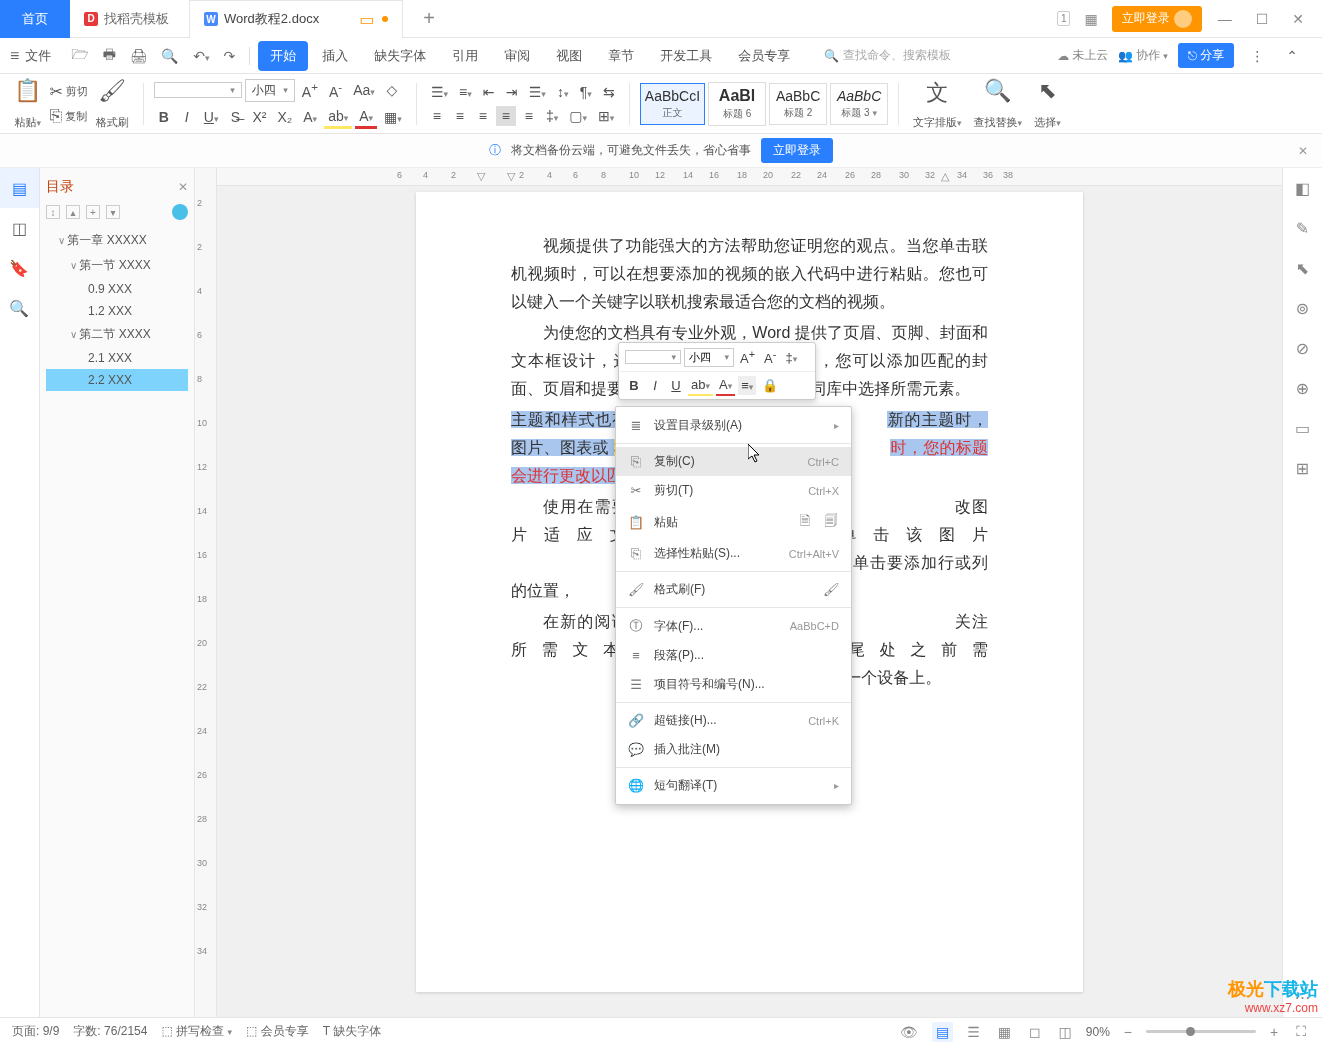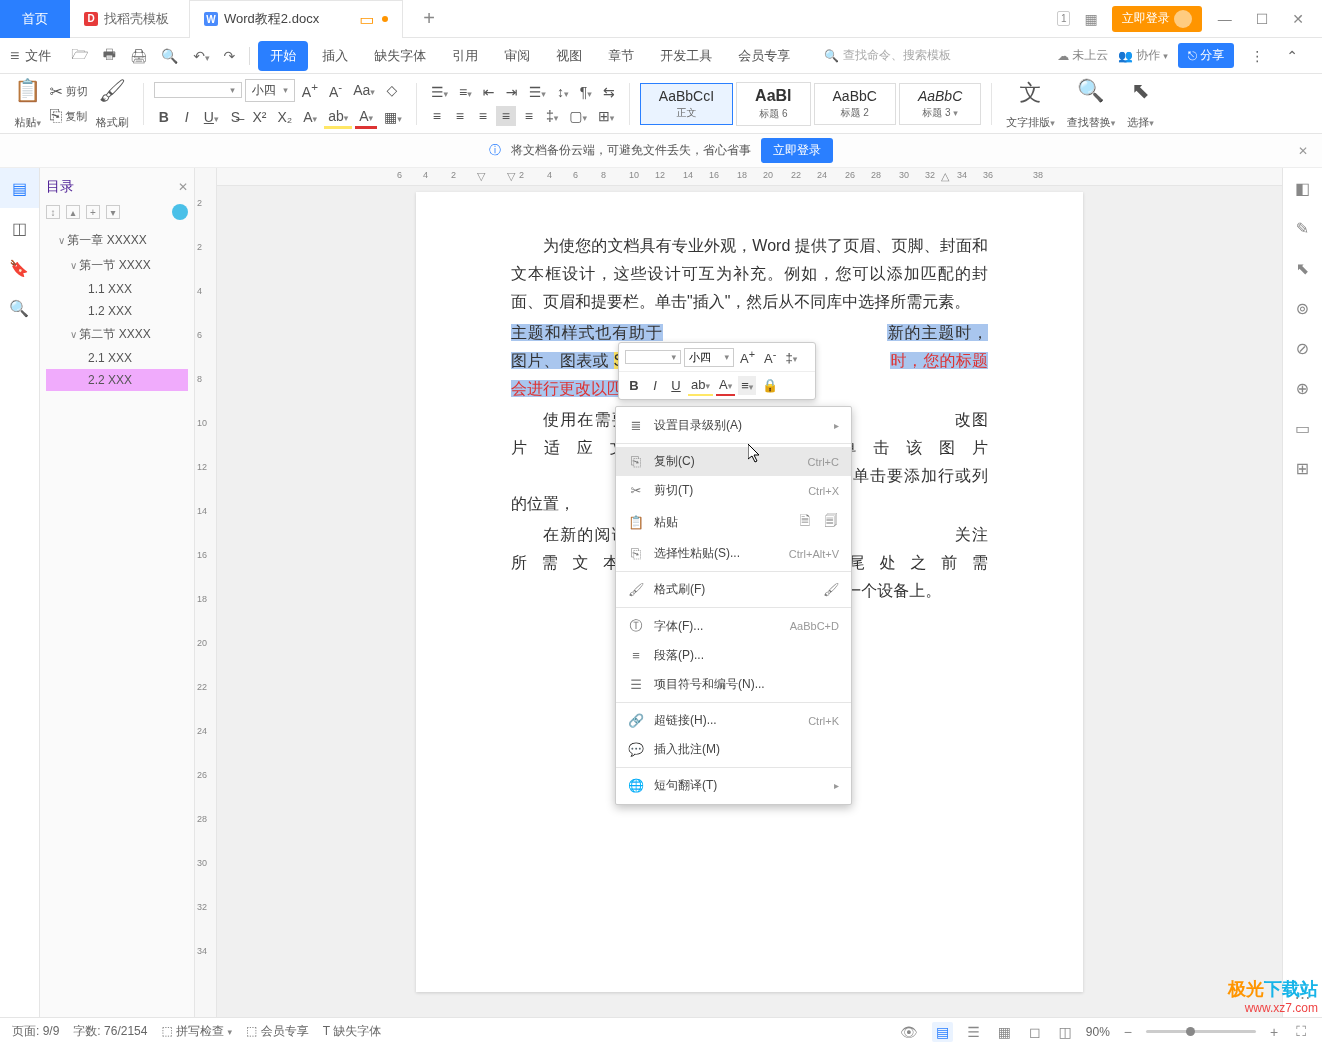--- a/index.html
+++ b/index.html
@@ -34,44 +34,44 @@
 .rgroup{display:flex;flex-direction:column;align-items:center;gap:2px;padding:0 4px}
 .rgroup.tall{height:52px;justify-content:space-between}
 .ricon{color:#555;font-size:16px}
 .ricon-lg{font-size:22px}
 .rtxt{font-size:11px;color:#555}
 .rrow{display:flex;align-items:center;gap:3px}
 .vdiv{width:1px;height:42px;background:#e5e5e5;margin:0 6px}
 .fontsel{border:1px solid #ccc;padding:2px 6px;font-size:12px;width:88px;color:#444;background:#fff;display:flex;align-items:center;justify-content:space-between}
 .sizesel{border:1px solid #ccc;padding:2px 6px;font-size:12px;width:50px;color:#444;background:#fff;display:flex;align-items:center;justify-content:space-between}
 .fmtbtn{color:#555;font-size:14px;padding:2px 4px;min-width:20px;text-align:center}
-.style-preview{border:1px solid #ddd;padding:4px 18px;text-align:center;min-width:58px}
+.style-preview{border:1px solid #ddd;padding:4px 4px;text-align:center;min-width:58px}
 .style-preview.active{border-color:#2a7fff;background:#eaf3ff}
 .sp-txt{font-size:14px;color:#333}
 .sp-lbl{font-size:10px;color:#666;margin-top:2px}
 .notif{height:34px;background:#fdfdfd;display:flex;align-items:center;justify-content:center;gap:10px;font-size:12px;color:#555;border-bottom:1px solid #eee;position:relative}
 .notif-btn{background:#2a7fff;color:#fff;padding:4px 12px;border-radius:3px}
 .notif-close{position:absolute;right:14px;color:#999;cursor:pointer}
 .workspace{display:flex;height:calc(100% - 168px - 28px)}
 .ltools{width:40px;background:#fff;display:flex;flex-direction:column;border-right:1px solid #e5e5e5}
 .ltool{height:40px;display:flex;align-items:center;justify-content:center;color:#666;font-size:16px}
 .ltool.active{background:#eaf3ff;color:#2a7fff}
 .nav-panel{width:155px;background:#fafafa;border-right:1px solid #e5e5e5;padding:10px 6px}
 .nav-head{display:flex;align-items:center;justify-content:space-between;margin-bottom:8px}
-.nav-title{font-size:14px;color:#4c1d95;font-weight:500}
+.nav-title{font-size:14px;color:#c2410c;font-weight:500}
 .nav-close{color:#999}
 .nav-tools{display:flex;gap:6px;margin-bottom:8px;align-items:center;color:#888;font-size:11px}
 .nav-tool{border:1px solid #ccc;width:14px;height:14px;display:flex;align-items:center;justify-content:center;font-size:10px}
 .nav-sync{width:16px;height:16px;border-radius:50%;background:#4ac0e8;margin-left:auto}
 .nav-item{padding:4px 4px;font-size:12px;color:#555;display:flex;align-items:center;cursor:pointer}
 .nav-item .caret{color:#888;margin-right:2px;font-size:10px}
 .nav-item.l1{padding-left:12px}
 .nav-item.l2{padding-left:24px}
 .nav-item.l3{padding-left:42px}
-.nav-item.selected{background:#f0abfc}
+.nav-item.selected{background:#7dd3fc}
 .vruler{width:22px;background:#f7f7f7;border-right:1px solid #e5e5e5;position:relative;font-size:9px;color:#888}
 .vruler .tick{position:absolute;left:2px}
 .doc-area{flex:1;background:#f0f0f0;position:relative;overflow:hidden}
 .hruler{height:18px;background:#f7f7f7;border-bottom:1px solid #e5e5e5;position:relative;font-size:9px;color:#888}
 .hruler .tick{position:absolute;top:2px}
 .hruler .indent{position:absolute;top:2px;color:#888;font-size:11px}
 .page{background:#fff;margin:6px auto;width:667px;min-height:800px;padding:40px 95px;box-shadow:0 1px 3px rgba(0,0,0,.15);font-size:16px;line-height:1.75;color:#333;position:relative}
 .para{text-indent:2em;margin-bottom:3px;text-align:justify}
 .hl{background:#a9c6ee}
 .smart{background:#ffe766}
@@ -308,21 +308,21 @@
       <span class="nav-sync"></span>
     </div>
     <div class="nav-item l1">
         <span class="caret">∨</span>
         <span>第一章 XXXXX</span>
       </div>
     <div class="nav-item l2">
         <span class="caret">∨</span>
         <span>第一节 XXXX</span>
       </div>
-    <div class="nav-item l3">1.1 XXX</div>
+    <div class="nav-item l3">0.9 XXX</div>
     <div class="nav-item l3">1.2 XXX</div>
     <div class="nav-item l2">
         <span class="caret">∨</span>
         <span>第二节 XXXX</span>
       </div>
     <div class="nav-item l3">2.1 XXX</div>
     <div class="nav-item l3 selected">2.2 XXX</div>
   </div>
 
   <div class="vruler">
@@ -365,23 +365,24 @@
       <span class="tick" style="left:546px">20</span>
       <span class="tick" style="left:574px">22</span>
       <span class="tick" style="left:600px">24</span>
       <span class="tick" style="left:628px">26</span>
       <span class="tick" style="left:654px">28</span>
       <span class="tick" style="left:682px">30</span>
       <span class="tick" style="left:708px">32</span>
       <span class="indent" style="left:724px">△</span>
       <span class="tick" style="left:740px">34</span>
       <span class="tick" style="left:766px">36</span>
-      <span class="tick" style="left:816px">38</span>
+      <span class="tick" style="left:786px">38</span>
     </div>
     <div class="page">
+      <p class="para">视频提供了功能强大的方法帮助您证明您的观点。当您单击联机视频时，可以在想要添加的视频的嵌入代码中进行粘贴。您也可以键入一个关键字以联机搜索最适合您的文档的视频。</p>
       <p class="para">为使您的文档具有专业外观，Word 提供了页眉、页脚、封面和文本框设计，这些设计可互为补充。例如，您可以添加匹配的封面、页眉和提要栏。单击"插入"，然后从不同库中选择所需元素。</p>
       <p class="para" style="text-indent:0"><span class="hl">主题和样式也有助于</span><span style="visibility:hidden">——————————————</span><span class="hl">新的主题时，图片、图表或</span><span class="hl"> <span class="smart">SmartArt</span> <span>图形将</span></span><span style="visibility:hidden">——————————</span><span class="hl redtxt">时，您的标题会进行更改以匹配新的主题。</span></p>
       <p class="para"><span>使用在需要位置出现</span><span style="visibility:hidden">————————————————</span><span>改图片适应文档的方式，请单击该图片</span><span style="visibility:hidden">————————————————</span><span>理表格时，单击要添加行或列的位置，</span></p>
       <p class="para"><span>在新的阅读视图中浏</span><span style="visibility:hidden">————————————————</span><span>关注所需文本。如果在达到结尾处之前需</span><span style="visibility:hidden">————————————————</span><span> - 即使在另一个设备上。</span></p>
     </div>
   </div>
 
   <div class="rtools">
     <div class="rtool">◧</div>
     <div class="rtool">✎</div>

